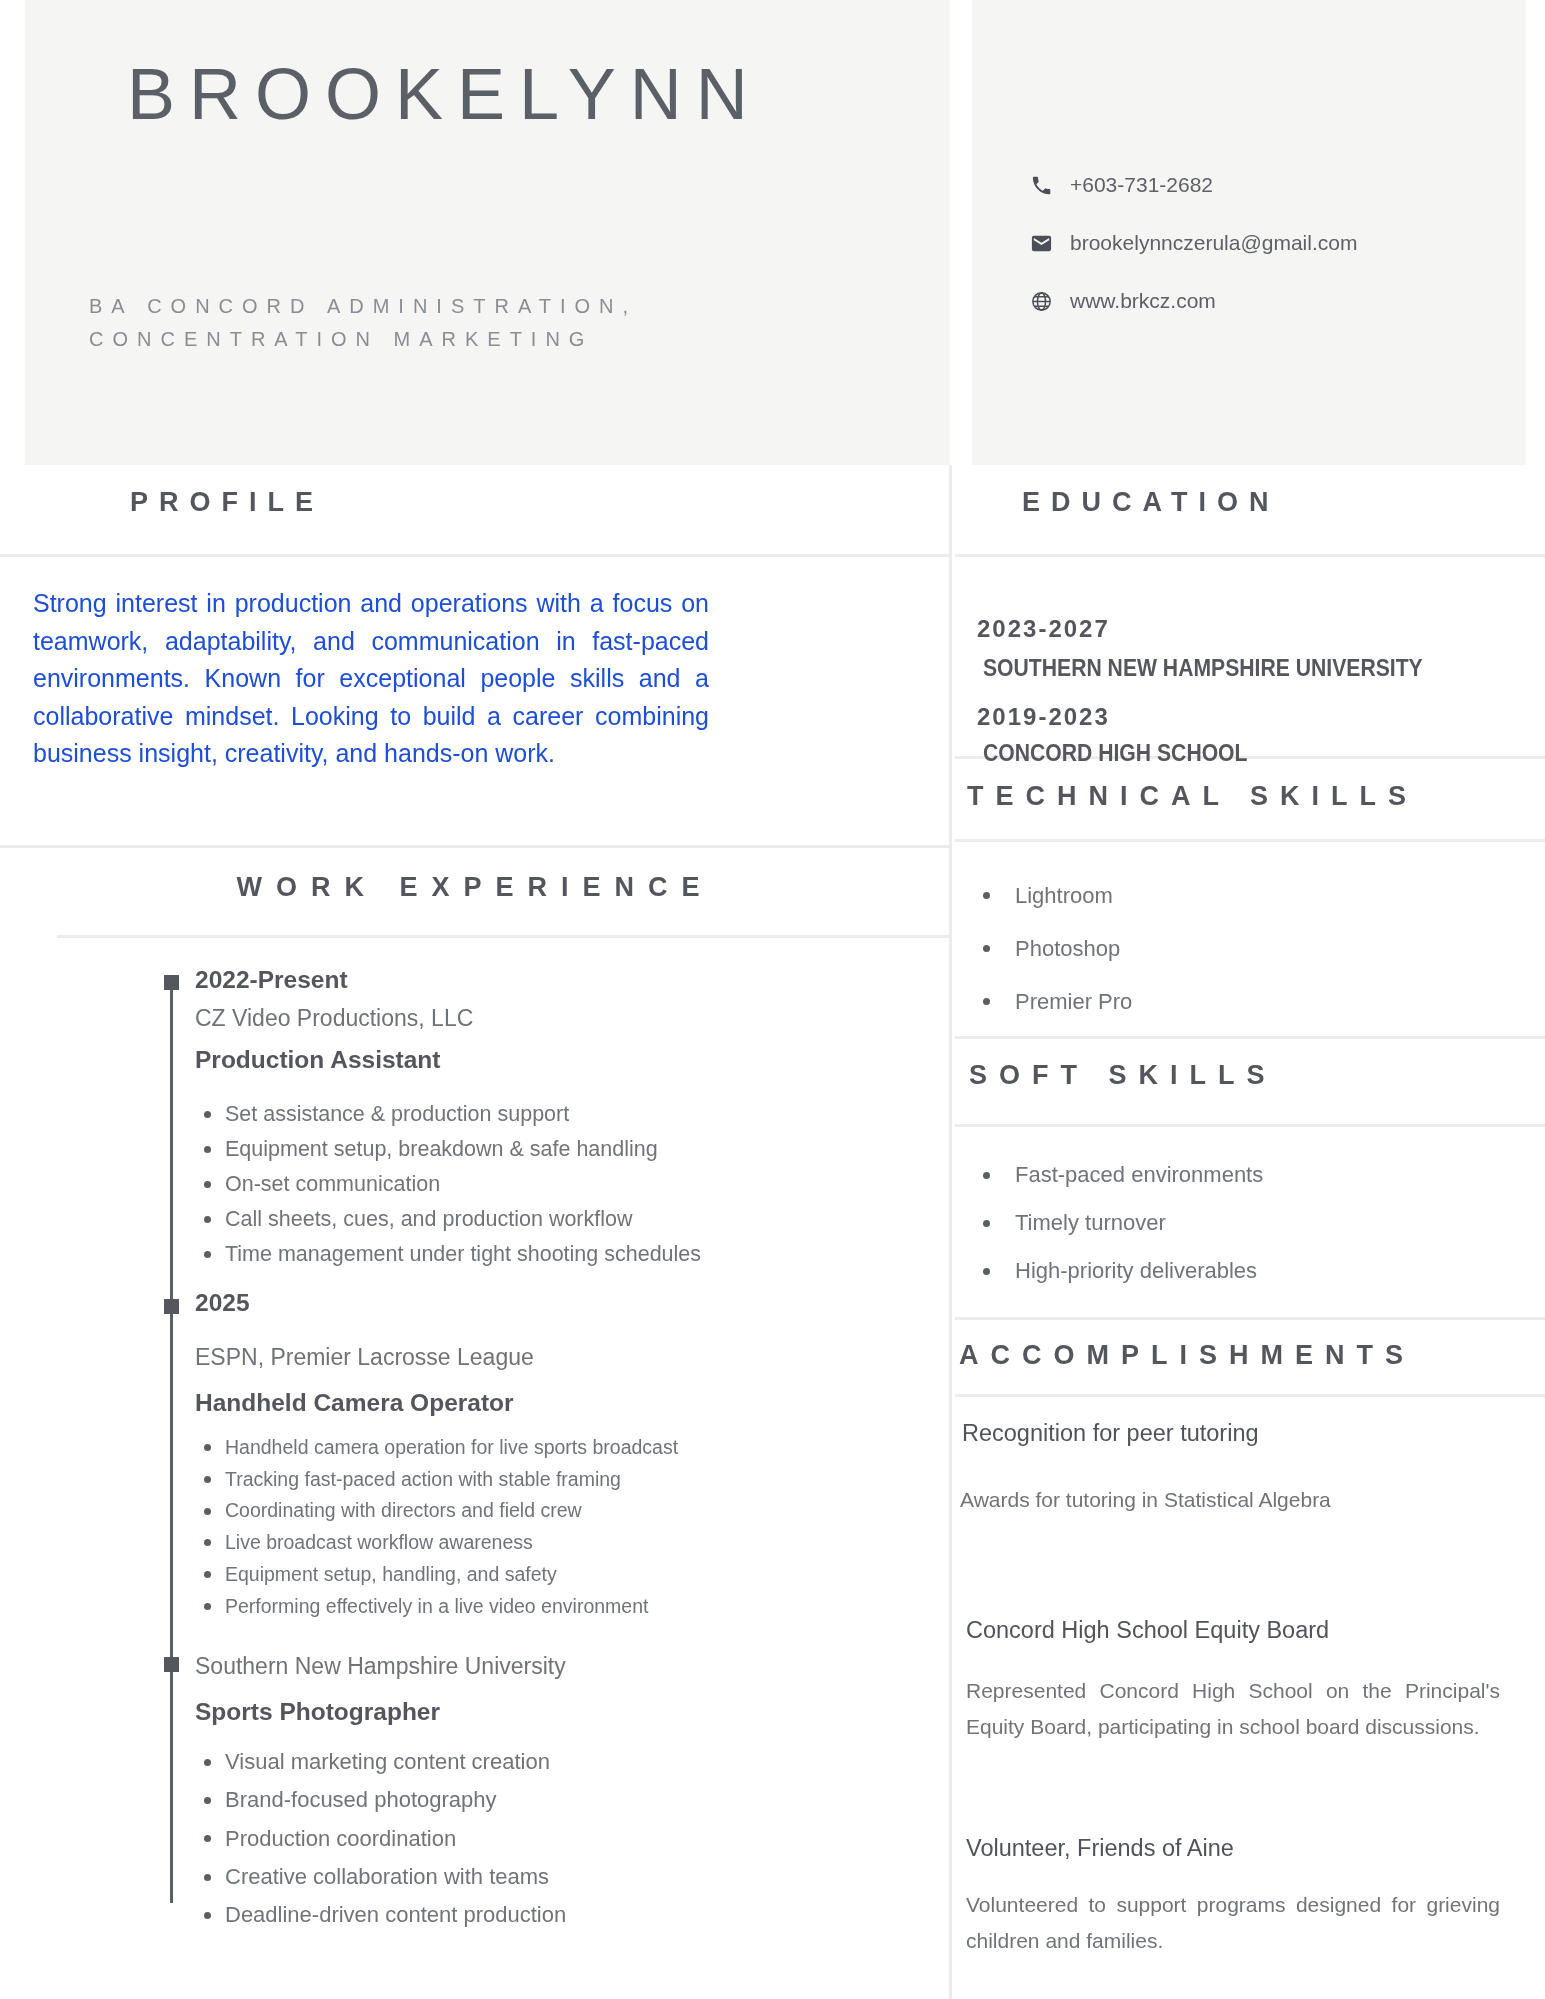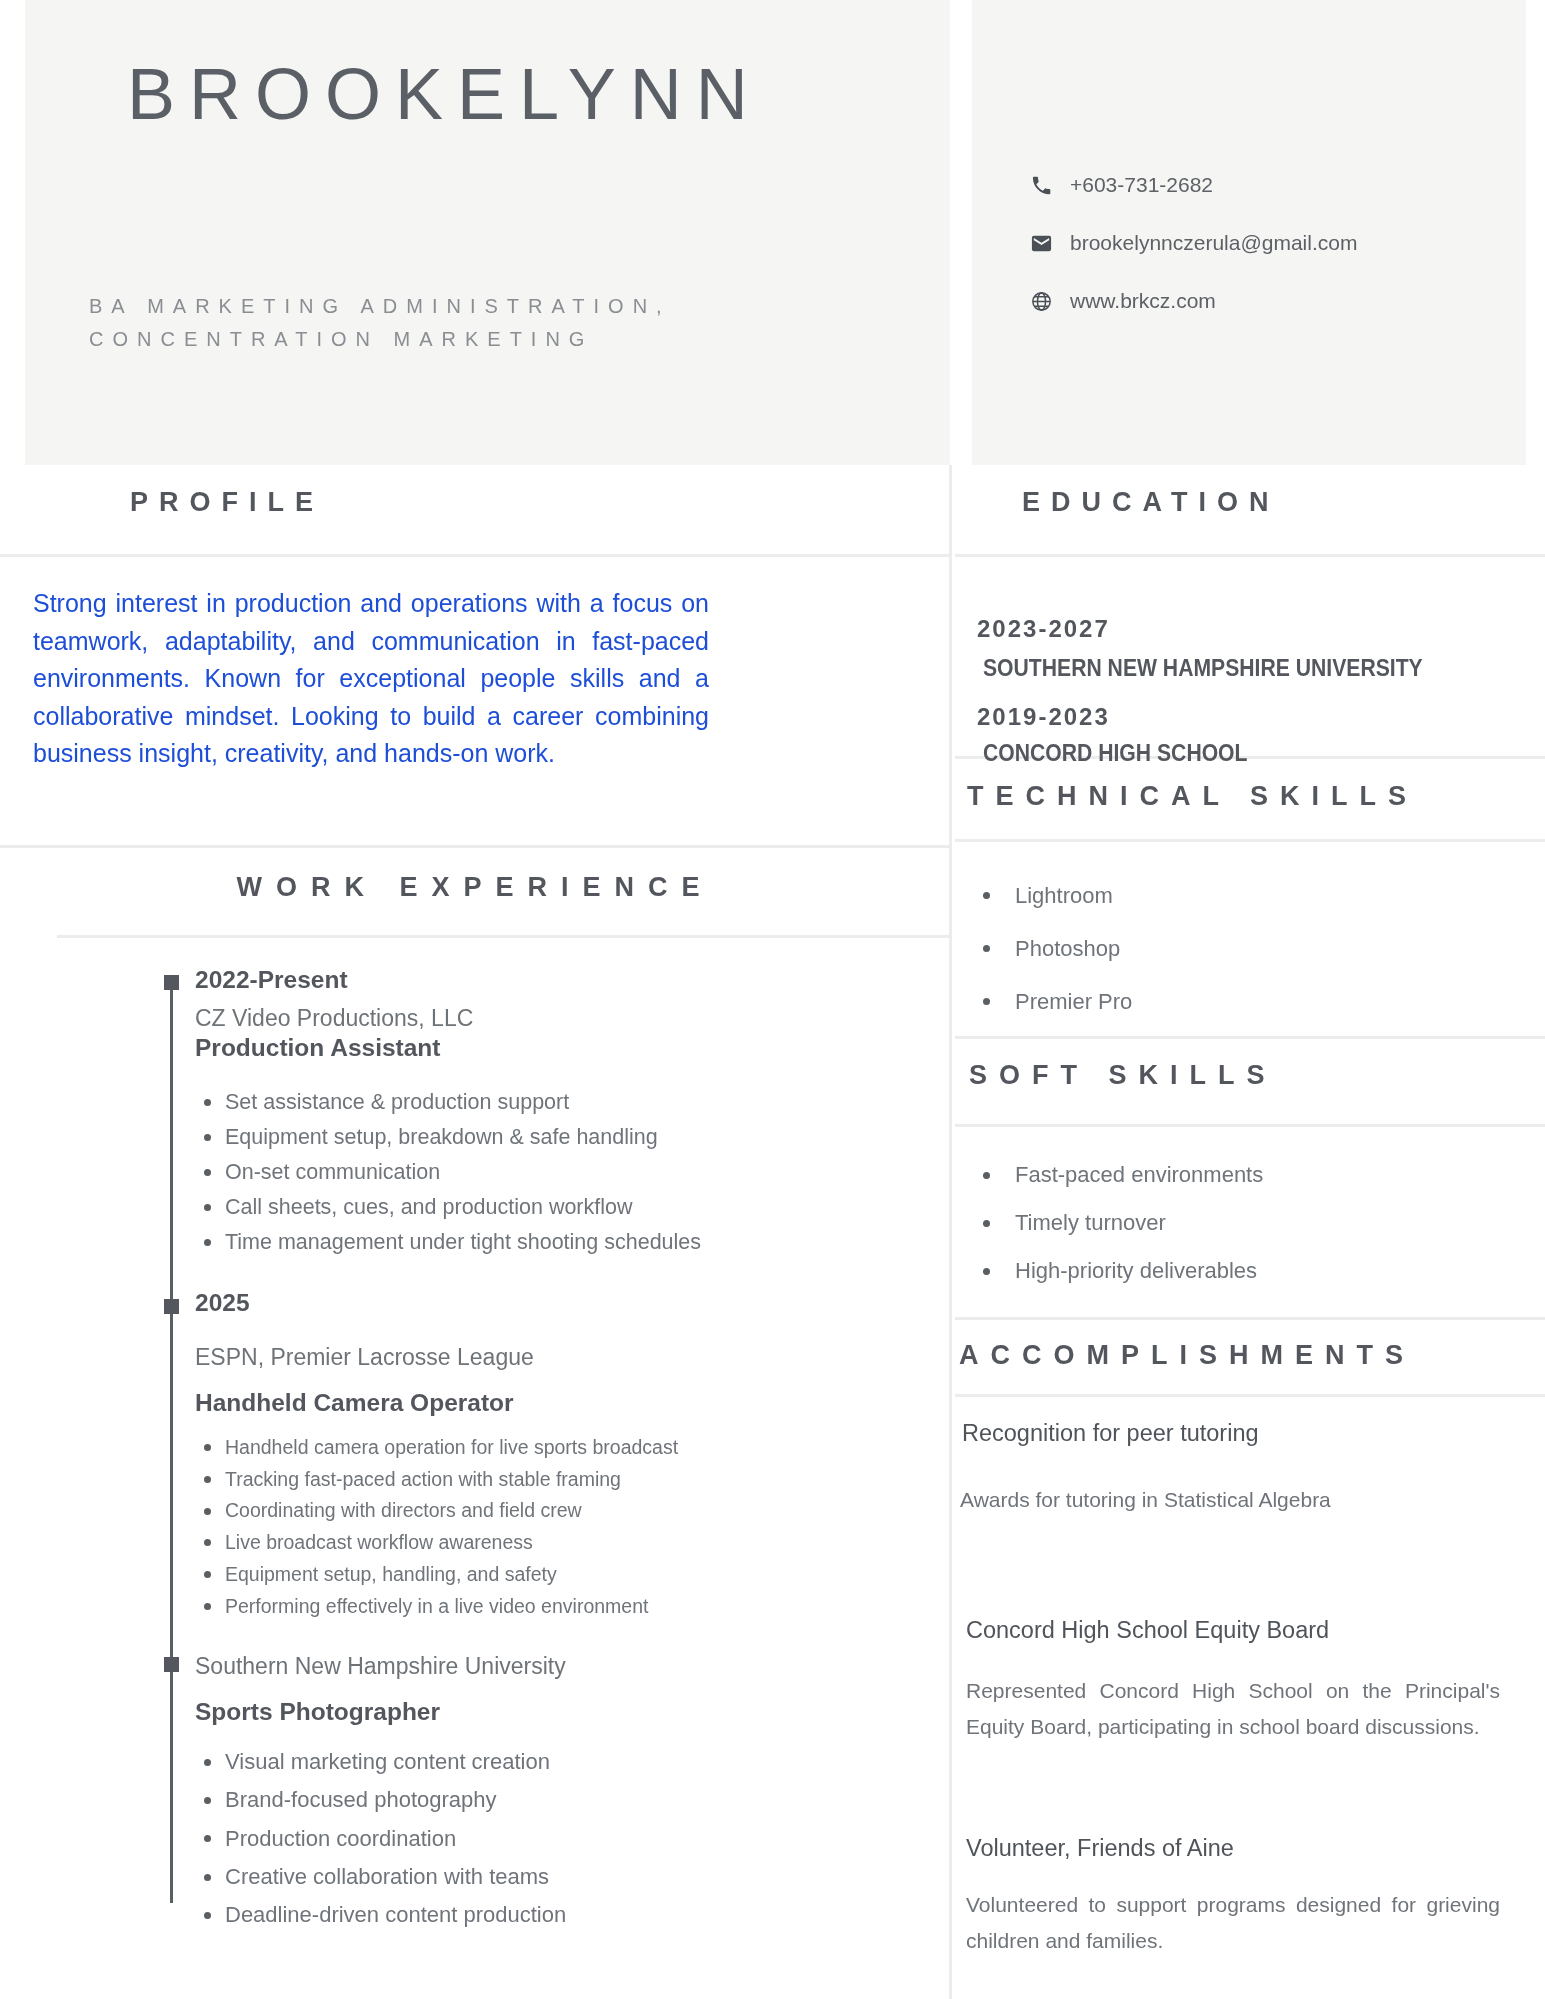--- a/index.html
+++ b/index.html
@@ -51,21 +51,21 @@
   .entry .role{font-size:24.5px;line-height:30px;font-weight:700;color:#53575d;}
   ul.blist{list-style:none;margin:0;padding:0;}
   ul.blist li{position:relative;padding-left:30px;color:#6f747a;}
   ul.blist li::before{
     content:"";position:absolute;left:9px;top:50%;margin-top:-3.5px;
     width:7px;height:7px;border-radius:50%;background:#5a5f64;
   }
   .e1 .blist li{font-size:21.5px;line-height:35px;}
   .e1 .blist{margin-top:22px;}
   .e1 .org{margin-top:8px;}
-  .e1 .role{margin-top:0;}
+  .e1 .role{margin-top:12px;}
   .e2 .blist li{font-size:19.5px;line-height:31.7px;}
   .e2 .blist{margin-top:14px;}
   .e2 .org{margin-top:24px;}
   .e2 .role{margin-top:16px;}
   .e3 .blist li{font-size:22px;line-height:38.3px;}
   .e3 .blist{margin-top:16px;}
   .e3 .org{margin-top:6px;}
   .e3 .role{margin-top:16px;}
   
   .edu-block{position:absolute;top:580px;left:977px;width:540px;}
@@ -92,21 +92,21 @@
 </head>
 <body>
 
 <div class="page">
 
   <div class="header-block header-left">
     <div class="name">
       <div>BROOKELYNN</div>
     </div>
     <div class="tagline">
-      <div>BA MARKETING ADMINISTRATION,</div>
+      <div>BA CONCORD ADMINISTRATION,</div>
       <div>CONCENTRATION MARKETING</div>
     </div>
   </div>
 
   <div class="header-block header-right">
     <div class="contact">
       <div class="contact-row">
         <svg viewBox="0 0 24 24">
             <path d="M6.6 10.8c1.5 2.9 3.8 5.2 6.7 6.7l2.2-2.2c.3-.3.7-.4 1-.3 1.2.4 2.4.6 3.7.6.6 0 1 .4 1 1V20c0 .6-.4 1-1 1C10.8 21 3 13.2 3 3.8c0-.6.4-1 1-1h3.4c.6 0 1 .4 1 1 0 1.3.2 2.5.6 3.7.1.3 0 .7-.3 1l-2.1 2.3z" fill="#4b5056"></path>
           </svg>

